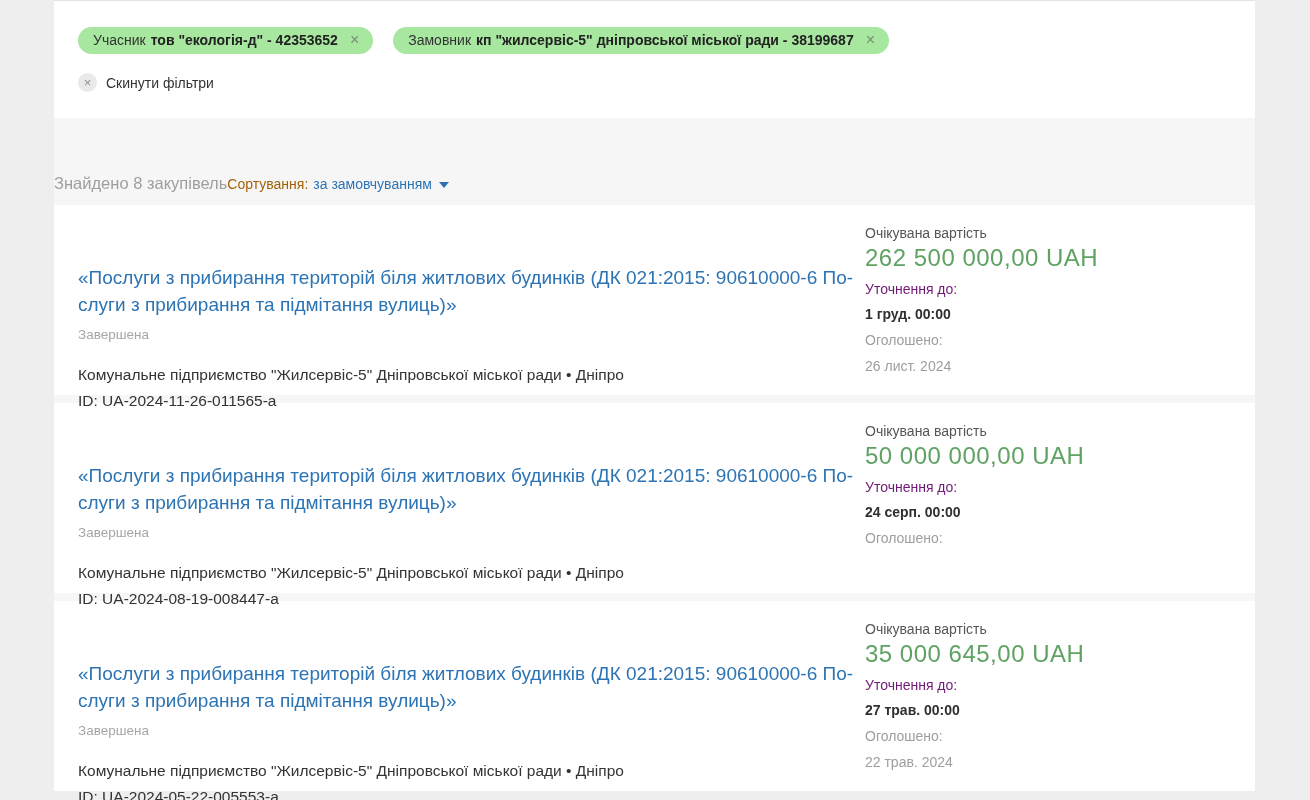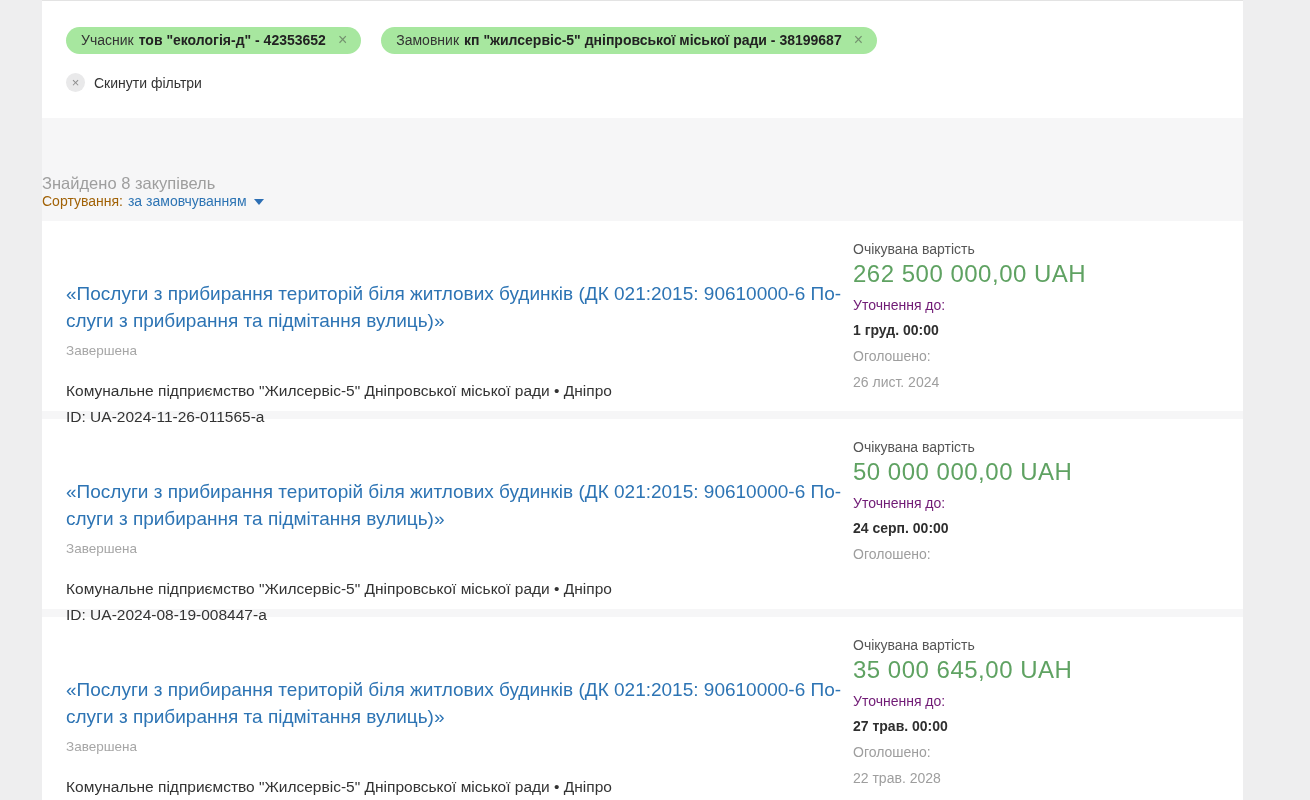--- a/index.html
+++ b/index.html
@@ -4,21 +4,21 @@
 <style>
   * { box-sizing: border-box; margin: 0; padding: 0; }
   html, body { width: 1310px; height: 800px; overflow: hidden; }
   body {
     background: #eeeeef;
     font-family: "Liberation Sans", "DejaVu Sans", sans-serif;
     position: relative;
   }
   .content-col {
     position: absolute;
-    left: 42px; top: 0;
+    left: 54px; top: 0;
     width: 1201px; height: 640px;
     background: #f6f6f7;
   }
   
   .filters-panel {
     background: #ffffff;
     border-top: 1px solid #e3e3e3;
     height: 118px;
     padding: 26px 24px 0 24px;
   }
@@ -59,23 +59,21 @@
     color: #8d8d8d;
     font-size: 13px;
     line-height: 19px;
     text-align: center;
     display: inline-block;
   }
   
   .results-header {
     padding: 56px 0 12px 0;
     display: flex;
-    justify-content: space-between;
     align-items: baseline;
-    flex-direction: column;
   }
   .found-text { color: #9e9e9e; font-size: 16.5px; }
   .sort { font-size: 14px; display: flex; align-items: center; gap: 5px; cursor: pointer; }
   .sort-label { color: #a16207; }
   .sort-value { color: #2d74b4; }
   .caret {
     width: 0; height: 0;
     border-left: 5px solid transparent;
     border-right: 5px solid transparent;
     border-top: 6px solid #2d6fb4;
@@ -185,17 +183,17 @@
       <div class="card-status">Завершена</div>
       <div class="card-org">Комунальне підприємство "Жилсервіс-5" Дніпровської міської ради • Дніпро</div>
       <div class="card-id">ID: UA-2024-05-22-005553-a</div>
     </div>
     <div class="card-right">
       <div class="ev-label">Очікувана вартість</div>
       <div class="ev-amount">35 000 645,00 UAH</div>
       <div class="clar-label">Уточнення до:</div>
       <div class="clar-date">27 трав. 00:00</div>
       <div class="ann-label">Оголошено:</div>
-      <div class="ann-date">22 трав. 2028</div>
+      <div class="ann-date">22 трав. 2024</div>
     </div>
   </section>
 
 </div>
 
 </body></html>

